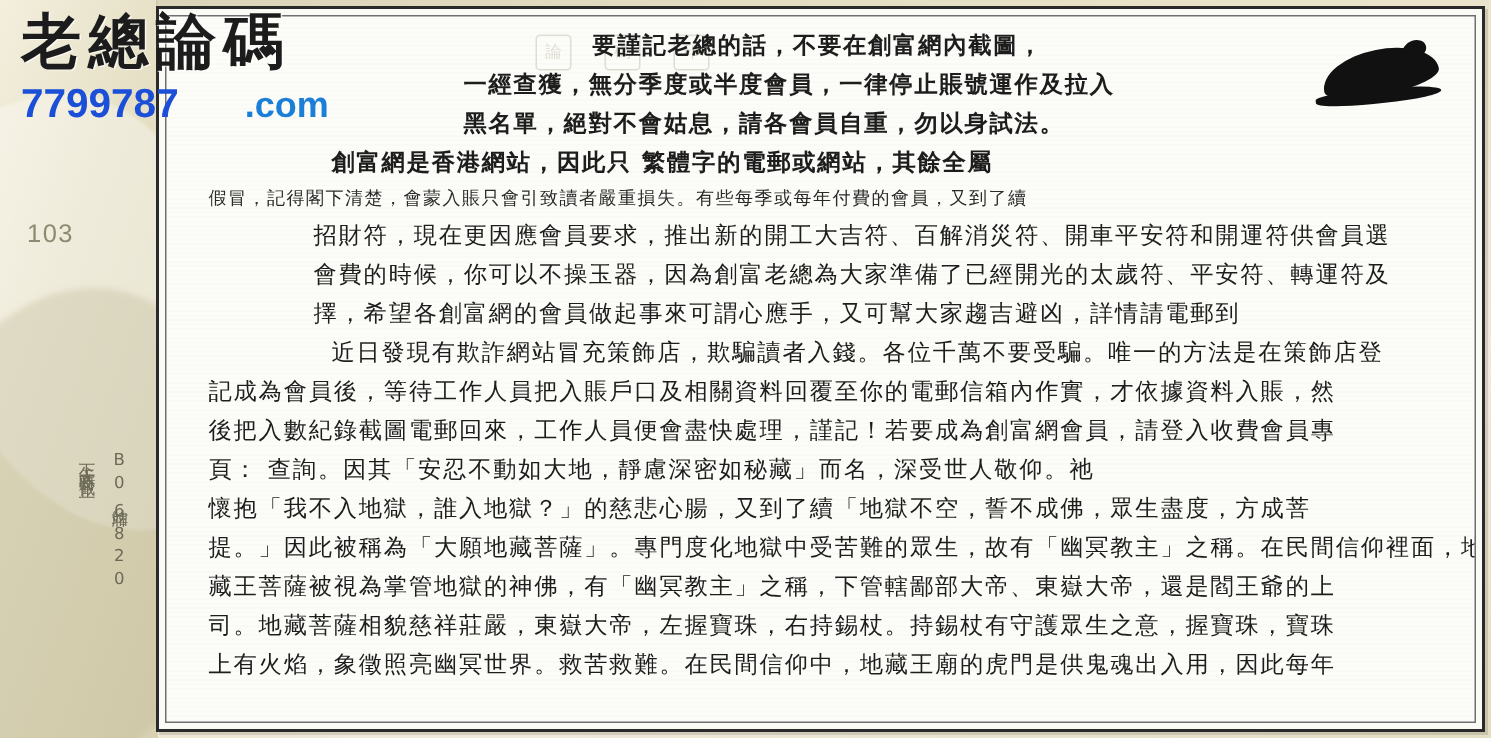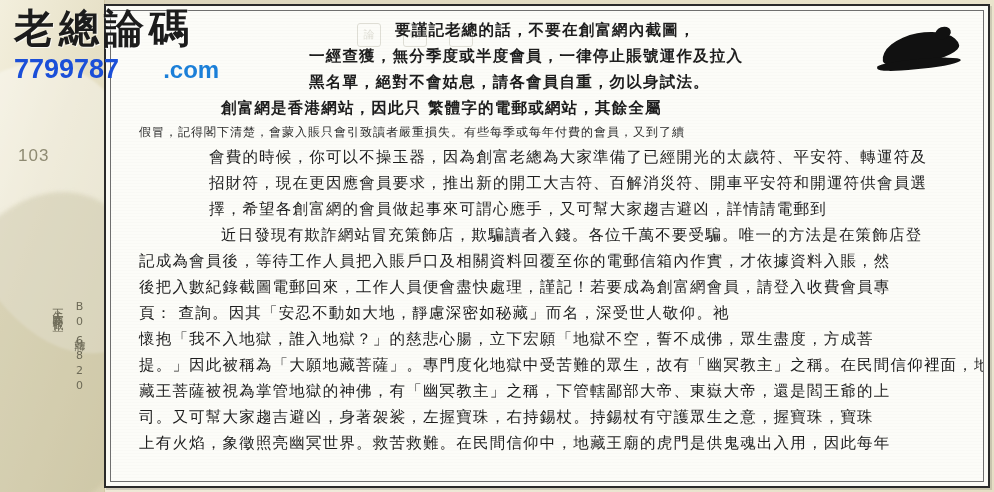--- a/index.html
+++ b/index.html
@@ -261,30 +261,30 @@
         <div class="b-tail"></div>
         <div class="b-dot"></div>
       </div>
 
       <div class="article" id="article">
           <div class="line indent-5 head">要謹記老總的話，不要在創富網內截圖，</div>
           <div class="line indent-2 head">一經查獲，無分季度或半度會員，一律停止賬號運作及拉入</div>
           <div class="line indent-2 head">黑名單，絕對不會姑息，請各會員自重，勿以身試法。</div>
           <div class="line indent-1 head">創富網是香港網站，因此只                    繁體字的電郵或網站，其餘全屬</div>
           <div class="small-line indent-6">假冒，記得閣下清楚，會蒙入賬只會引致讀者嚴重損失。有些每季或每年付費的會員，又到了續</div>
+          <div class="line indent-3">招財符，現在更因應會員要求，推出新的開工大吉符、百解消災符、開車平安符和開運符供會員選</div>
           <div class="line indent-3">會費的時候，你可以不操玉器，因為創富老總為大家準備了已經開光的太歲符、平安符、轉運符及</div>
-          <div class="line indent-3">招財符，現在更因應會員要求，推出新的開工大吉符、百解消災符、開車平安符和開運符供會員選</div>
           <div class="line indent-3">擇，希望各創富網的會員做起事來可謂心應手，又可幫大家趨吉避凶，詳情請電郵到</div>
           <div class="line indent-1">近日發現有欺詐網站冒充策飾店，欺騙讀者入錢。各位千萬不要受騙。唯一的方法是在策飾店登</div>
           <div class="line indent-6">記成為會員後，等待工作人員把入賬戶口及相關資料回覆至你的電郵信箱內作實，才依據資料入賬，然</div>
           <div class="line indent-6">後把入數紀錄截圖電郵回來，工作人員便會盡快處理，謹記！若要成為創富網會員，請登入收費會員專</div>
           <div class="line indent-6">頁：                                查詢。因其「安忍不動如大地，靜慮深密如秘藏」而名，深受世人敬仰。祂</div>
-          <div class="line indent-6">懷抱「我不入地獄，誰入地獄？」的慈悲心腸，立下宏願「地獄不空，誓不成佛，眾生盡度，方成菩</div>
+          <div class="line indent-6">懷抱「我不入地獄，誰入地獄？」的慈悲心腸，又到了續「地獄不空，誓不成佛，眾生盡度，方成菩</div>
           <div class="line indent-6">提。」因此被稱為「大願地藏菩薩」。專門度化地獄中受苦難的眾生，故有「幽冥教主」之稱。在民間信仰裡面，地</div>
           <div class="line indent-6">藏王菩薩被視為掌管地獄的神佛，有「幽冥教主」之稱，下管轄鄙部大帝、東嶽大帝，還是閻王爺的上</div>
-          <div class="line indent-6">司。又可幫大家趨吉避凶，身著袈裟，左握寶珠，右持錫杖。持錫杖有守護眾生之意，握寶珠，寶珠</div>
+          <div class="line indent-6">司。地藏菩薩相貌慈祥莊嚴，東嶽大帝，左握寶珠，右持錫杖。持錫杖有守護眾生之意，握寶珠，寶珠</div>
           <div class="line indent-6">上有火焰，象徵照亮幽冥世界。救苦救難。在民間信仰中，地藏王廟的虎門是供鬼魂出入用，因此每年</div>
         </div>
 
     </div>
   </div>
 
 </div>
 
 </body></html>

